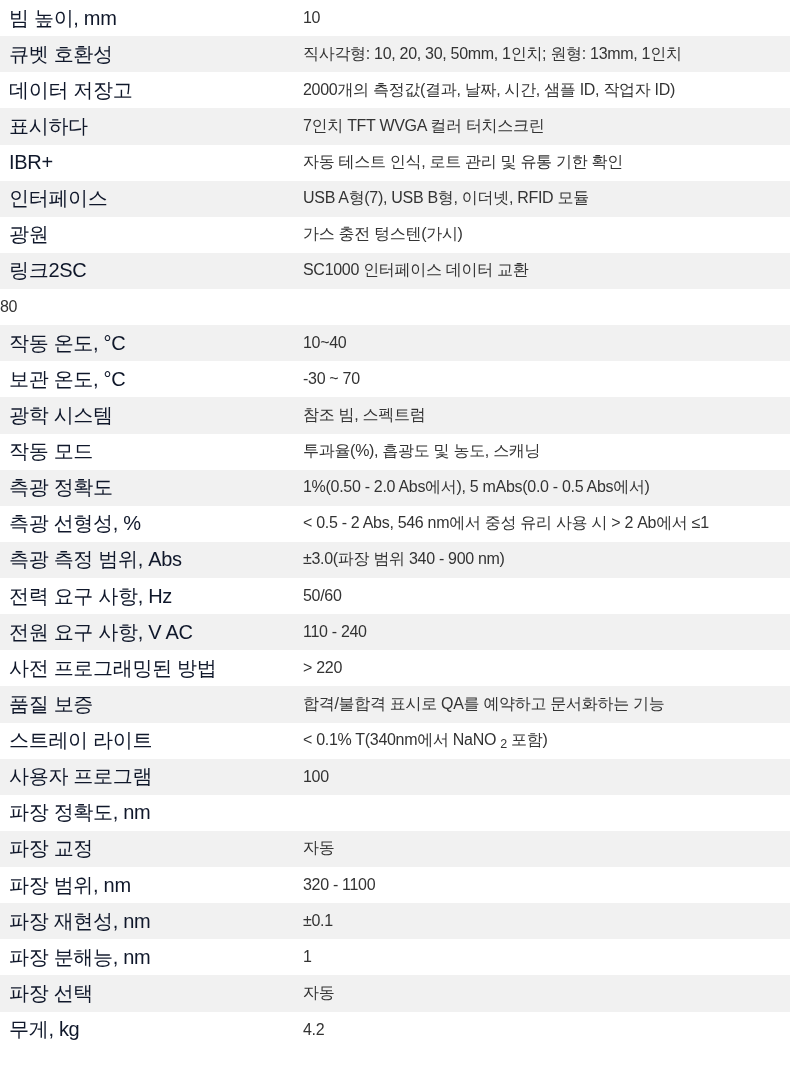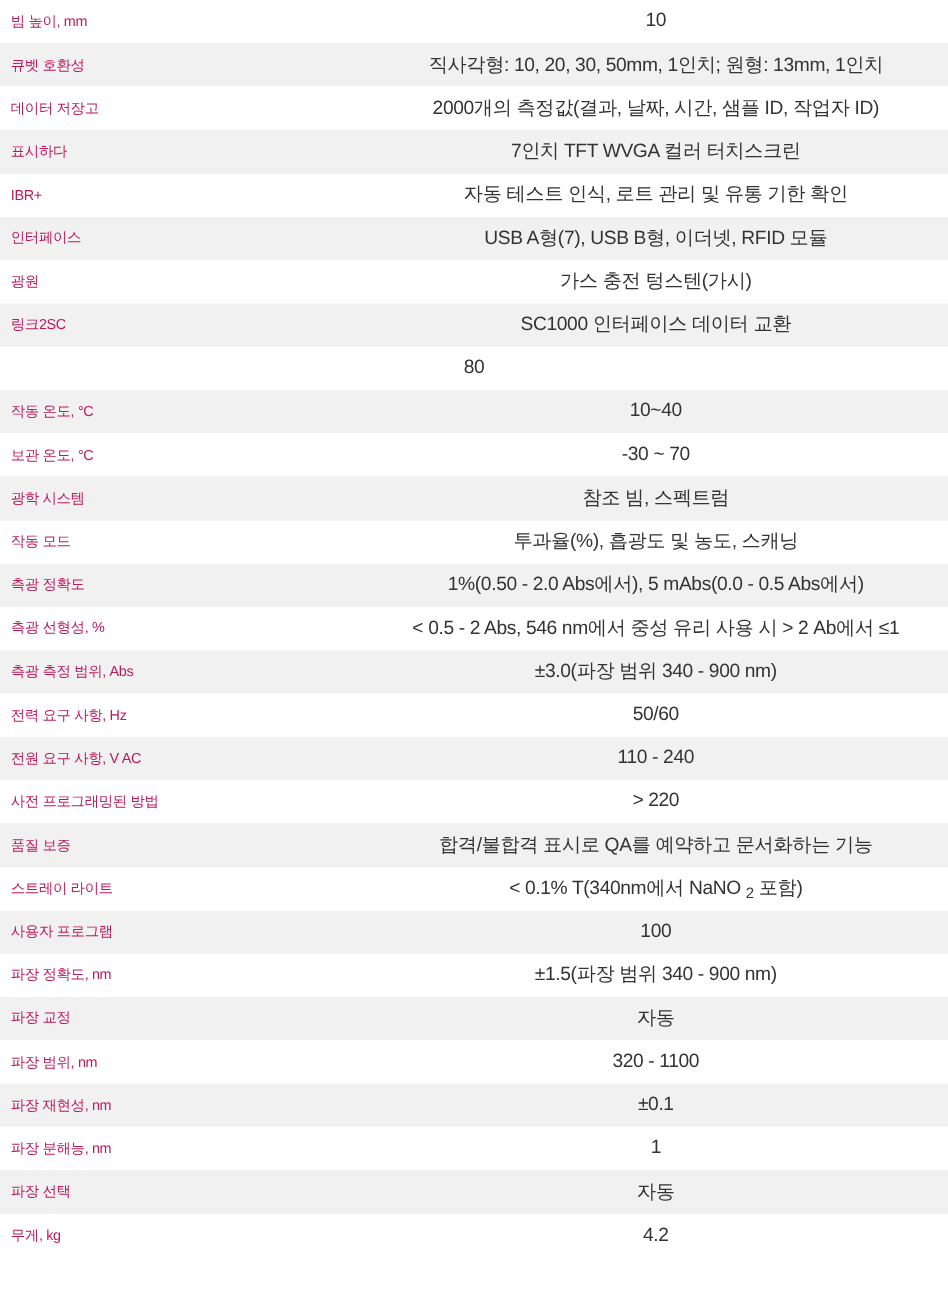--- a/index.html
+++ b/index.html
@@ -23,34 +23,33 @@
     box-sizing: border-box;
     background: #ffffff;
     overflow: hidden;
   }
   .spec-row:nth-child(even) {
     background: #f1f1f1;
   }
   .spec-label {
     flex: 0 0 294px;
     padding-left: 9px;
-    font-size: 12px;
+    font-size: 20px;
     letter-spacing: -0.3px;
-    color: #be185d;
+    color: #0f172a;
     white-space: nowrap;
     overflow: hidden;
   }
   .spec-value {
     flex: 1 1 auto;
     font-size: 16px;
     letter-spacing: -0.3px;
     color: #333333;
     white-space: nowrap;
     overflow: hidden;
-    text-align: center;
   }
   .spec-value sub {
     font-size: 12.5px;
     vertical-align: -3px;
   }
 </style>
 </head>
 <body>
 
 <div class="spec-table">
@@ -160,21 +159,20 @@
     <div class="spec-value"><span>&lt; 0.1% T(340nm에서 NaNO </span><sub>2</sub><span> 포함)</span></div>
   </div>
 
   <div class="spec-row">
     <div class="spec-label">사용자 프로그램</div>
     <div class="spec-value">100</div>
   </div>
 
   <div class="spec-row">
     <div class="spec-label">파장 정확도, nm</div>
-    <div class="spec-value">±1.5(파장 범위 340 - 900 nm)</div>
   </div>
 
   <div class="spec-row">
     <div class="spec-label">파장 교정</div>
     <div class="spec-value">자동</div>
   </div>
 
   <div class="spec-row">
     <div class="spec-label">파장 범위, nm</div>
     <div class="spec-value">320 - 1100</div>

